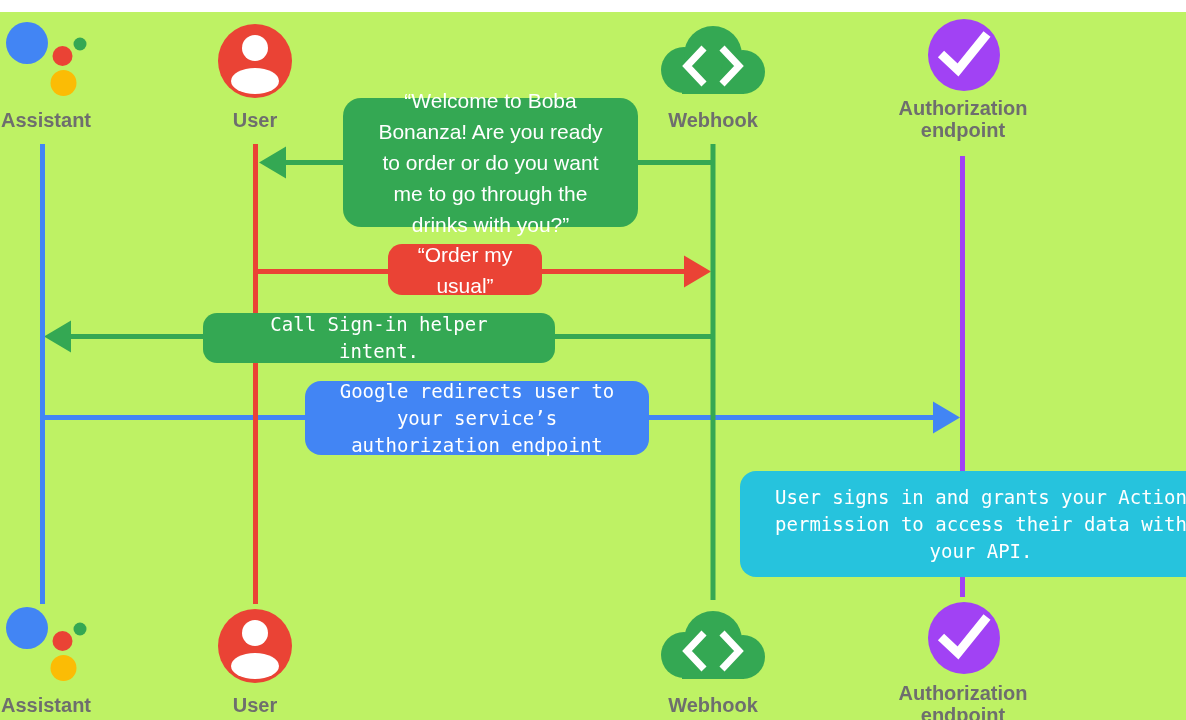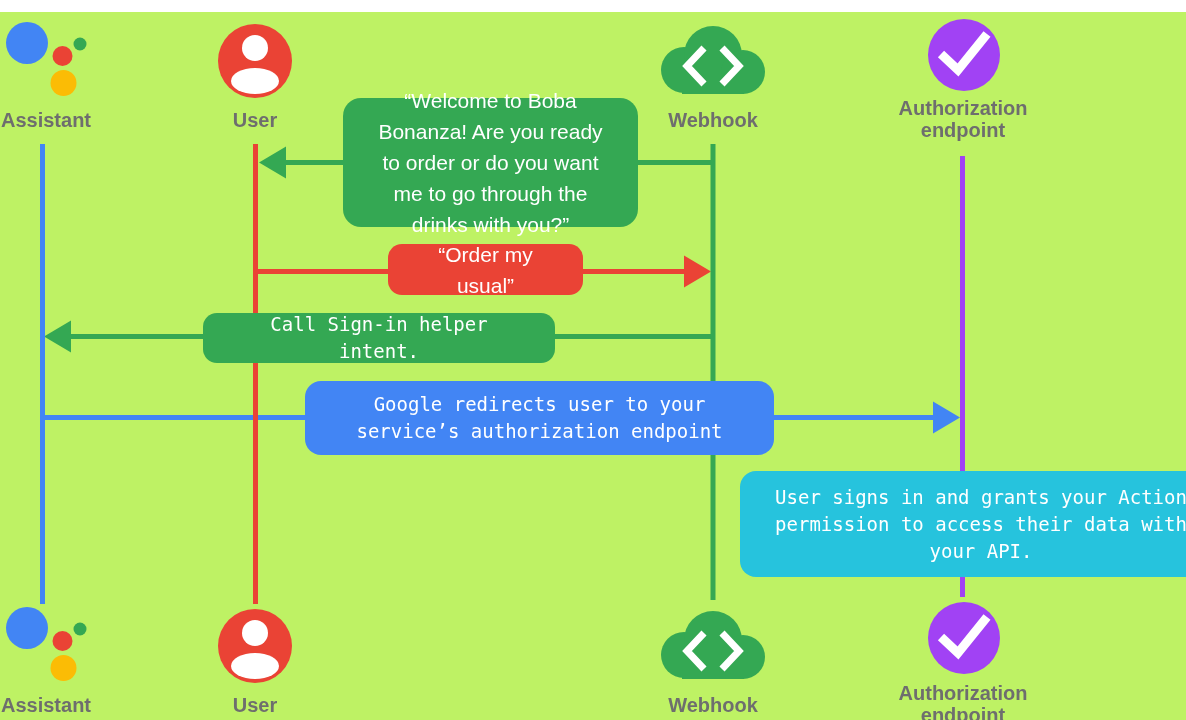--- a/index.html
+++ b/index.html
@@ -32,23 +32,23 @@
   }
   .bubble.speech{
     font-family:"Liberation Sans",sans-serif;
     font-size:21px;line-height:31px;
   }
   .bubble.code{
     font-family:"DejaVu Sans Mono",monospace;
     font-size:19px;line-height:27px;
   }
   .b-welcome {left:343px;top:86px;width:295px;height:129px;background:#34a853;border-radius:18px;}
-  .b-order   {left:388px;top:232px;width:195px;height:51px;background:#ea4335;border-radius:14px;}
+  .b-order   {left:388px;top:232px;width:154px;height:51px;background:#ea4335;border-radius:14px;}
   .b-signin  {left:203px;top:301px;width:352px;height:50px;background:#34a853;border-radius:14px;}
-  .b-redirect{left:305px;top:369px;width:469px;height:74px;background:#4285f4;border-radius:16px;line-height:28px;}
+  .b-redirect{left:305px;top:369px;width:344px;height:74px;background:#4285f4;border-radius:16px;line-height:28px;}
   .b-note    {left:740px;top:459px;width:482px;height:106px;background:#26c3dd;border-radius:16px;text-align:center;}
 </style>
 </head>
 <body>
 
 <div class="canvas">
 
   <svg class="lines" width="1186" height="720" viewBox="0 0 1186 720">
 
     <g>

